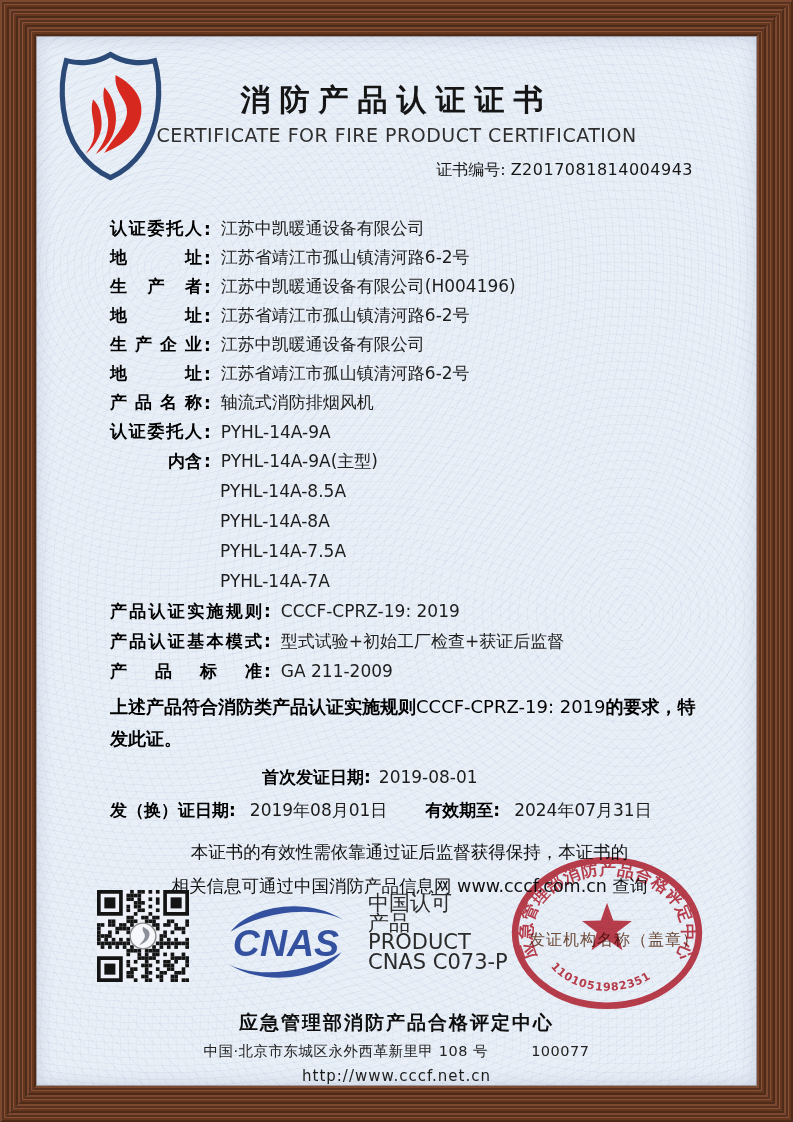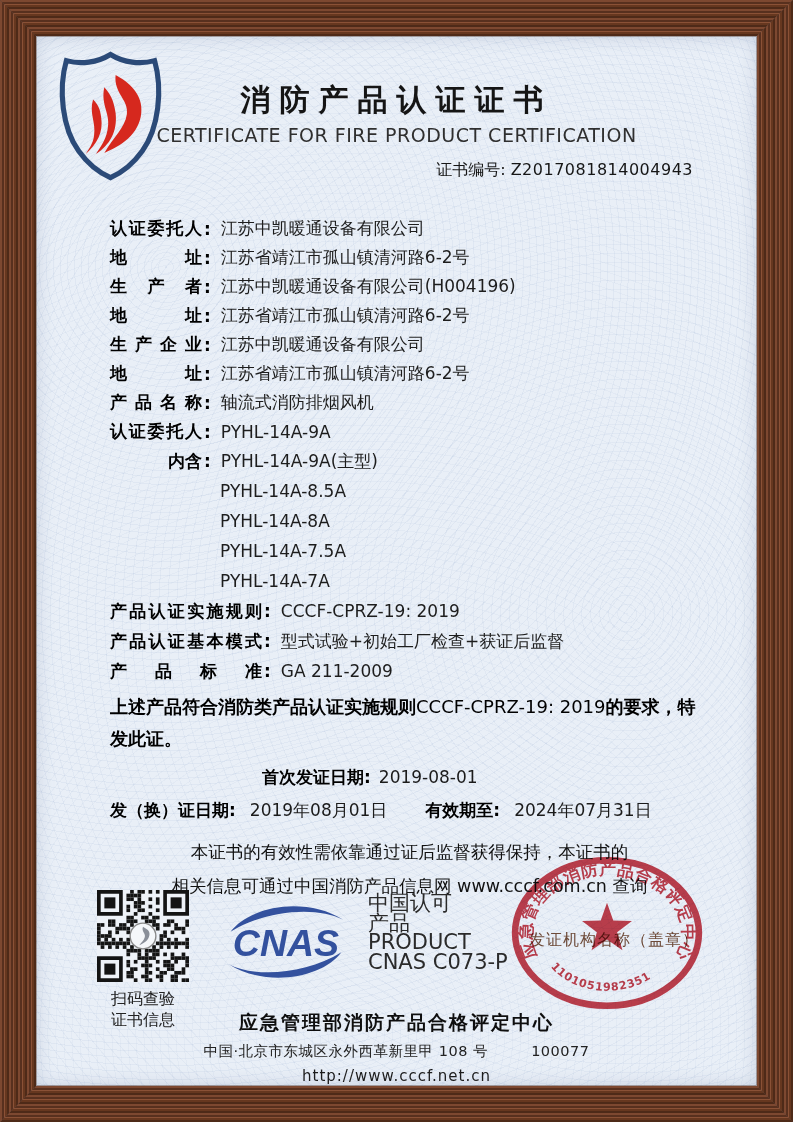--- a/index.html
+++ b/index.html
@@ -435,24 +435,20 @@
             <rect x="56" y="96" width="4" height="4"></rect>
             <rect x="68" y="96" width="4" height="4"></rect>
             <rect x="80" y="96" width="4" height="4"></rect>
             <rect x="84" y="96" width="4" height="4"></rect>
             <rect x="92" y="96" width="4" height="4"></rect>
             <rect x="96" y="96" width="4" height="4"></rect>
           </g>
         <circle cx="50" cy="50" r="14" fill="#f5f7fa" stroke="#888" stroke-width="1.5"></circle>
         <path d="M50,40 c-2,5 3,7 2,11 c-1,4 -4,6 -6,9 c5,-2 10,-5 11,-11 c1,-5 -4,-7 -7,-9 Z" fill="#8a8f99"></path>
       </svg>
-      <div class="qr-caption">
-        <div>扫码查验</div>
-        <div>证书信息</div>
-      </div>
     </div>
 
     <div class="cnas-block">
       <svg class="cnas-logo" viewBox="0 0 150 100">
         <path d="M10,38 C32,8 98,-4 142,24 C112,8 52,12 10,38 Z" fill="#33519e"></path>
         <path d="M140,62 C118,92 52,104 8,76 C38,92 98,88 140,62 Z" fill="#33519e"></path>
         <text x="75" y="66" text-anchor="middle" font-size="44" font-weight="bold" font-style="italic" font-family="Liberation Sans, sans-serif" fill="#33519e">CNAS</text>
       </svg>
       <div class="cnas-text">
         <div>中国认可</div>

